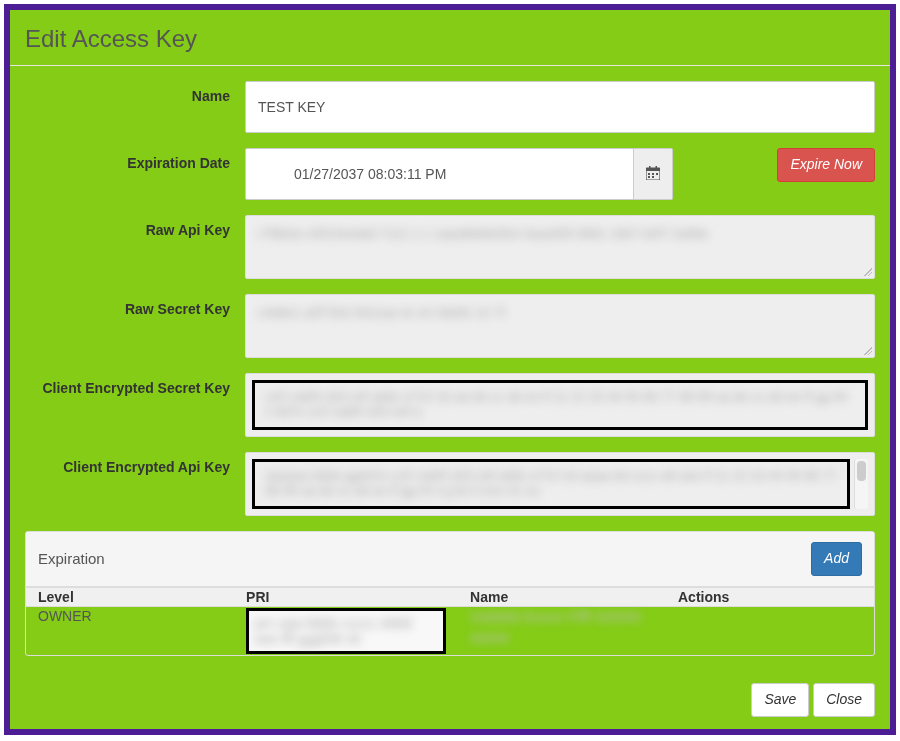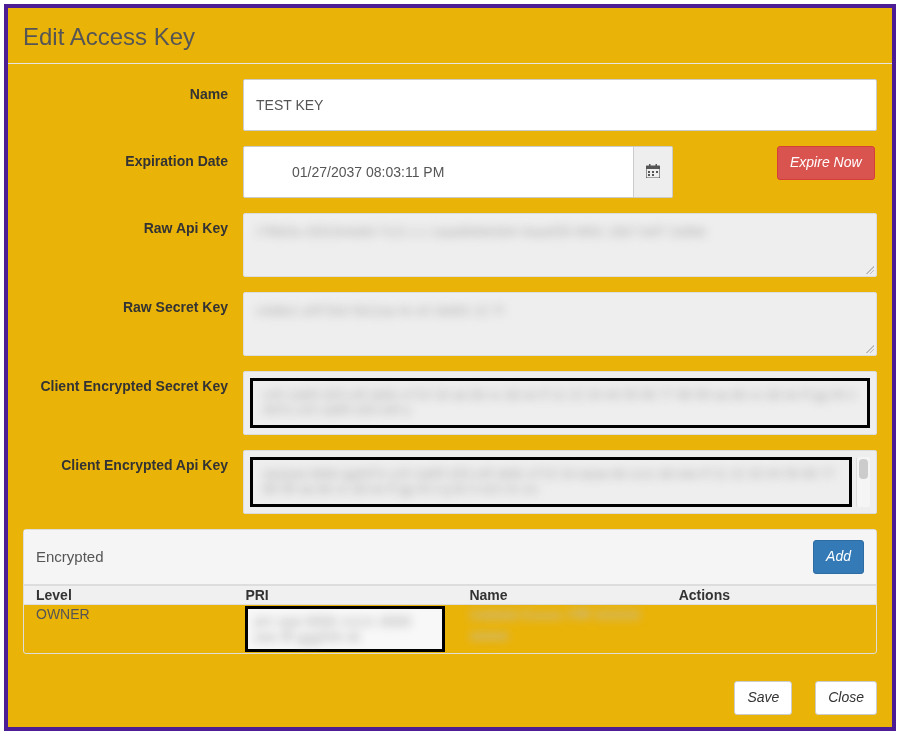--- a/index.html
+++ b/index.html
@@ -4,24 +4,24 @@
   <style>
     * { box-sizing: border-box; margin: 0; padding: 0; }
     body {
       font-family: "Helvetica Neue", Helvetica, Arial, sans-serif;
       font-size: 14px;
       color: #333;
       background: #fff;
       padding: 4px;
     }
     .modal {
-      border: 4px solid #4c1d95;
+      border: 6px solid #4c1d95;
       width: 892px;
       margin: 0 auto;
-      background: #eab308;
+      background: #84cc16;
     }
     .modal-header {
       padding: 15px 15px 12px 15px;
       border-bottom: 1px solid #e5e5e5;
     }
     .modal-title {
       font-size: 24px;
       font-weight: 400;
       color: #555;
     }
@@ -212,21 +212,21 @@
     .redact-blur {
       filter: blur(4px);
       color: #bbb;
       line-height: 1.4;
     }
     .modal-footer {
       padding: 12px 15px;
       text-align: right;
       border-top: 0;
     }
-    .modal-footer .btn { margin-left: 19px; }
+    .modal-footer .btn { margin-left: 0; }
     .cal-icon {
       width: 14px;
       height: 14px;
       display: inline-block;
     }
     .blur-text {
       filter: blur(5px);
       color: #aaa;
       user-select: none;
       overflow: hidden;
@@ -315,21 +315,21 @@
           </div>
           <div class="enc-scrollbar">
               <div class="enc-thumb"></div>
             </div>
         </div>
       </div>
     </div>
 
     <div class="panel">
       <div class="panel-heading">
-        <span class="title">Encrypted</span>
+        <span class="title">Expiration</span>
         <button class="btn btn-primary">Add</button>
       </div>
       <table class="table">
         <thead>
           <tr>
             <th style="width:25%">Level</th>
             <th style="width:25%">PRI</th>
             <th style="width:25%">Name</th>
             <th style="width:25%">Actions</th>
           </tr>

